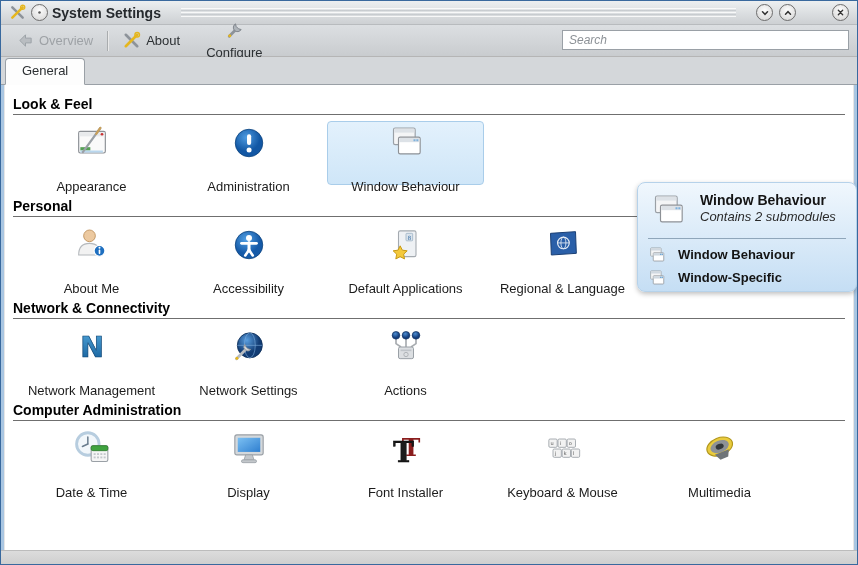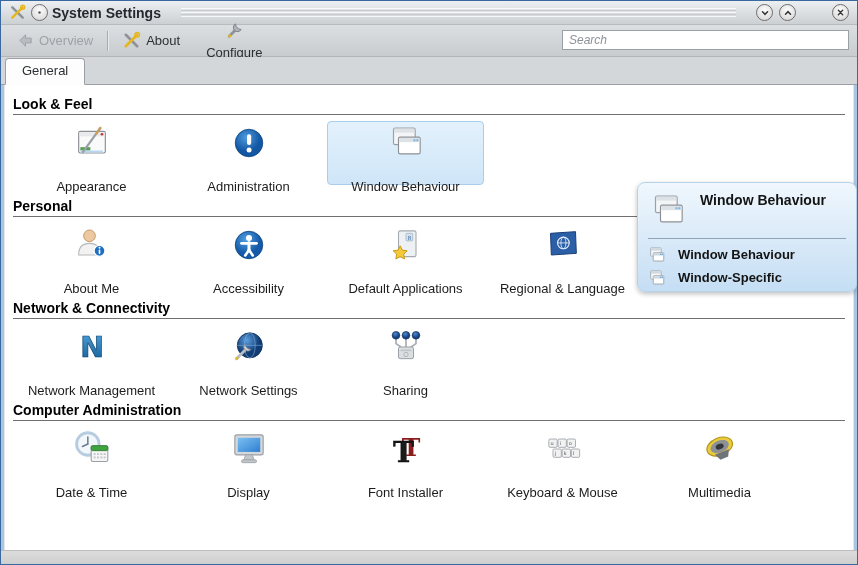--- a/index.html
+++ b/index.html
@@ -342,21 +342,21 @@
                 </defs>
               <path d="M12 14 L12 20 L18 24 M24 14 L24 24 M36 14 L36 20 L30 24" fill="none" stroke="#a8acb0" stroke-width="2"></path>
               <circle cx="12" cy="10" r="4.6" fill="url(#sh)" stroke="#0f2f5e" stroke-width=".8"></circle>
               <circle cx="24" cy="10" r="4.6" fill="url(#sh)" stroke="#0f2f5e" stroke-width=".8"></circle>
               <circle cx="36" cy="10" r="4.6" fill="url(#sh)" stroke="#0f2f5e" stroke-width=".8"></circle>
               <rect x="15" y="24" width="18" height="14" rx="2" fill="#dcdfe2" stroke="#9aa0a6" stroke-width="1.2"></rect>
               <rect x="17.5" y="27" width="13" height="2" fill="#bfc4c9"></rect>
               <circle cx="24" cy="33" r="2.6" fill="none" stroke="#b0b4b8" stroke-width="1.2"></circle>
             </svg>
           </span>
-          <span class="lbl">Sharing</span>
+          <span class="lbl">Actions</span>
         </div>
       </div>
     </div>
 
     <div class="section">
       <div class="section-header">Computer Administration</div>
       <div class="grid-row">
         <div class="cell">
           <span class="icn">
             <svg viewBox="0 0 48 48" width="40" height="40">
@@ -454,20 +454,21 @@
           <rect x="9" y="6" width="26" height="20" rx="2" fill="#f4f5f6" stroke="#9aa0a6" stroke-width="1.4"></rect>
           <rect x="10" y="7" width="24" height="4.5" fill="#dde2e7"></rect>
           <rect x="15" y="17" width="26" height="20" rx="2" fill="#ffffff" stroke="#8d9196" stroke-width="1.4"></rect>
           <rect x="16" y="18" width="24" height="5" fill="#dde2e7"></rect>
           <rect x="33" y="19.5" width="2.4" height="2.4" fill="#7fb2dd"></rect>
           <rect x="36.4" y="19.5" width="2.4" height="2.4" fill="#7fb2dd"></rect>
         </svg>
       </span>
       <div>
         <div class="tt-title">Window Behaviour</div>
+        <div class="tt-sub">Contains 2 submodules</div>
       </div>
     </div>
     <hr class="tt-sep">
     <div class="tt-row">
       <span>
         <svg viewBox="0 0 48 48" width="18" height="18">
           <rect x="7" y="5" width="28" height="22" rx="2" fill="#f4f5f6" stroke="#9aa0a6" stroke-width="2"></rect>
           <rect x="8" y="6" width="26" height="6" fill="#cfd8e0"></rect>
           <rect x="14" y="18" width="28" height="22" rx="2" fill="#ffffff" stroke="#8d9196" stroke-width="2"></rect>
           <rect x="15" y="19" width="26" height="6.5" fill="#cfd8e0"></rect>

